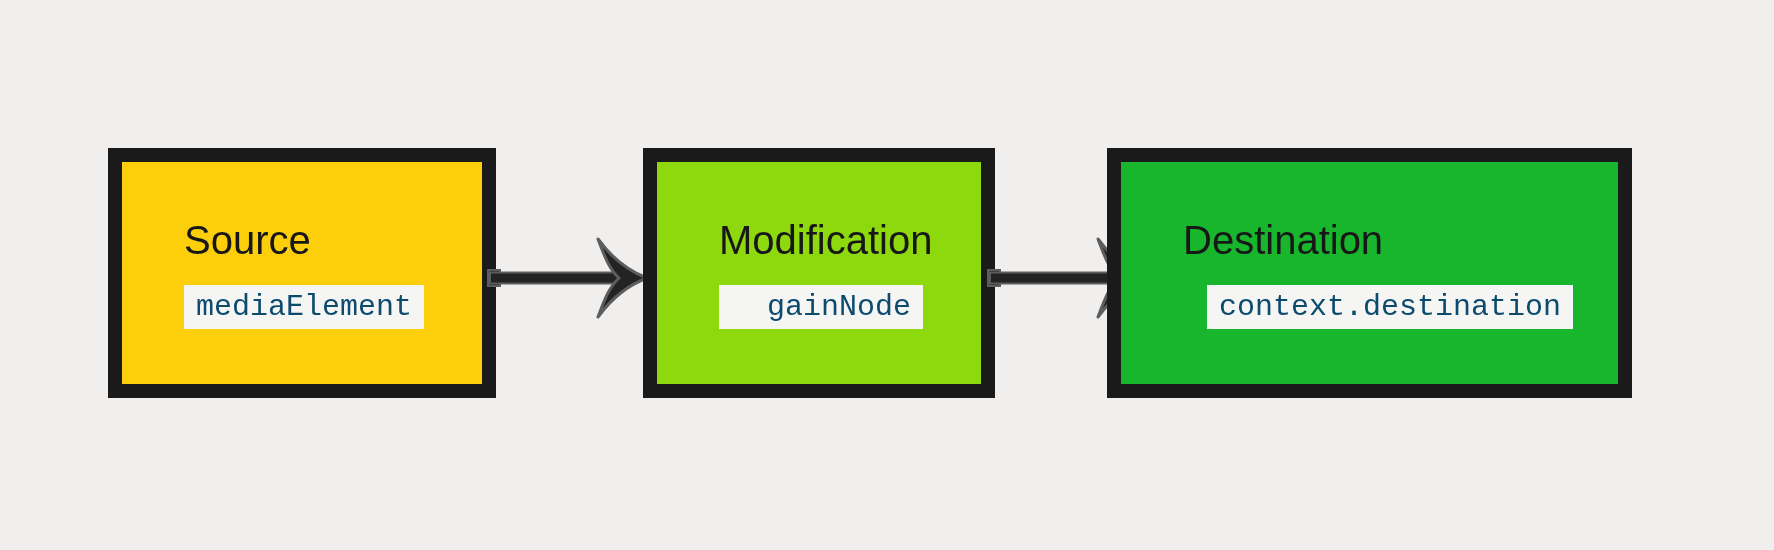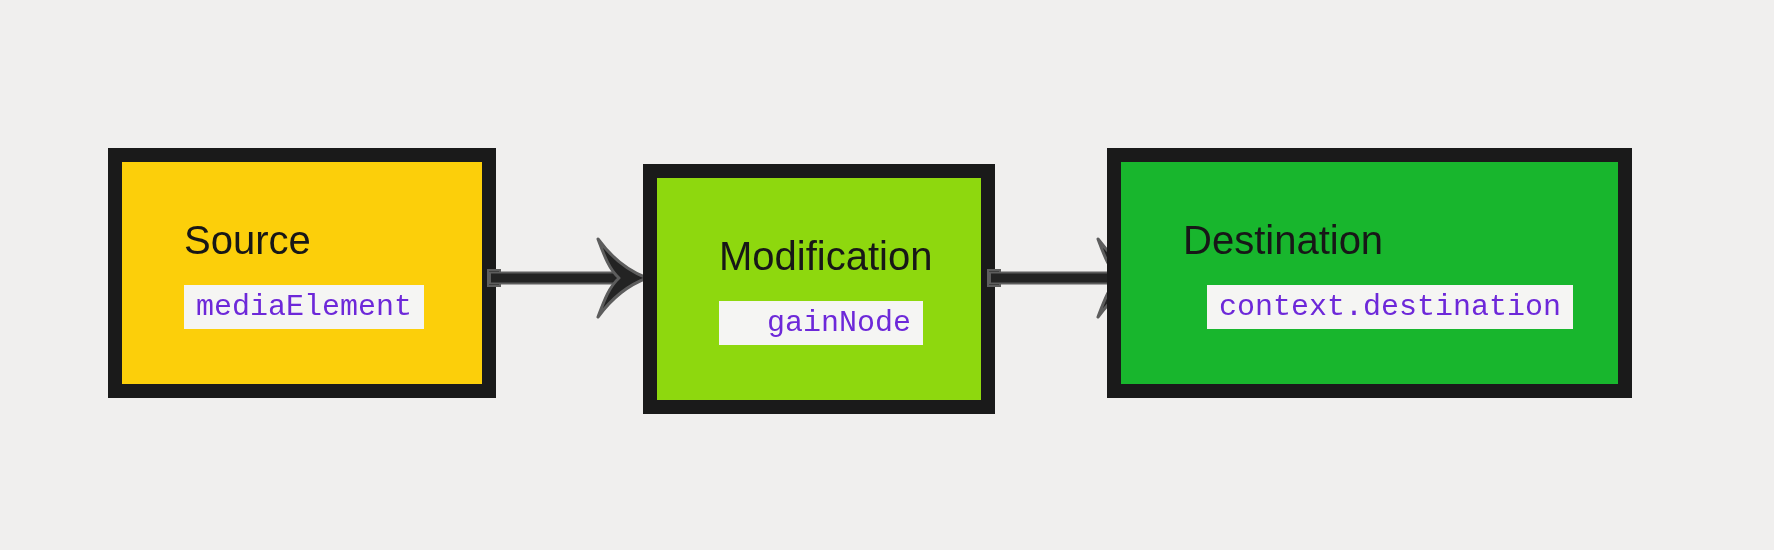--- a/index.html
+++ b/index.html
@@ -13,32 +13,32 @@
 
   .node{
     position:absolute;top:148px;height:250px;
     box-sizing:border-box;
     border:14px solid #1a1a1a;
     display:flex;flex-direction:column;justify-content:center;
     align-items:flex-start;gap:23px;
     padding:0 14px 0 62px;
   }
   .node-1{left:108px;width:388px;}
-  .node-2{left:643px;width:352px;margin-top:16px;}
+  .node-2{left:643px;width:352px;}
   .node-3{left:1107px;width:525px;}
 
   .node-title{
     font-size:40px;line-height:1.1;font-weight:400;
     color:#171717;letter-spacing:0;
     white-space:nowrap;
   }
   .node-code{
     font-family:"Liberation Mono",monospace;
     font-size:30px;line-height:44px;
-    color:#6d28d9;
+    color:#0c4a6e;
     padding:0 12px;
     white-space:nowrap;
     display:inline-block;
   }
 
   .arrow{position:absolute;top:230px;width:170px;height:96px;}
   .arrow-1{left:484px;}
   .arrow-2{left:984px;}
 </style>
 </head>

